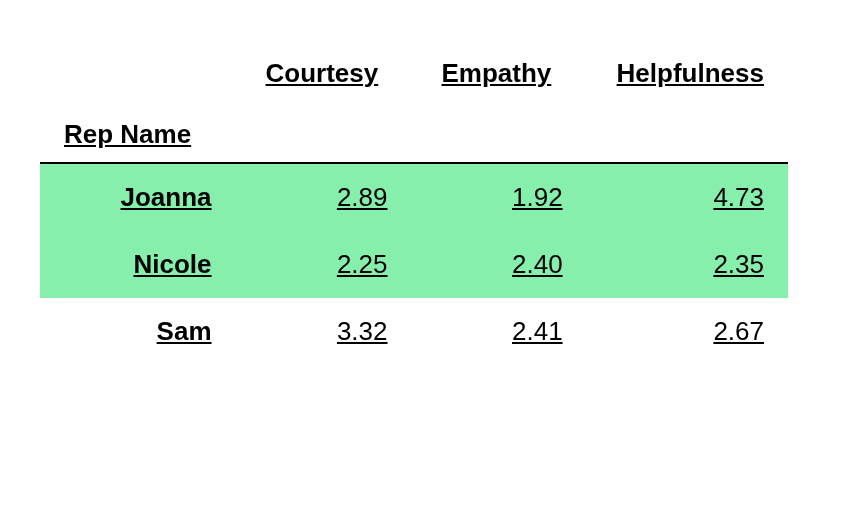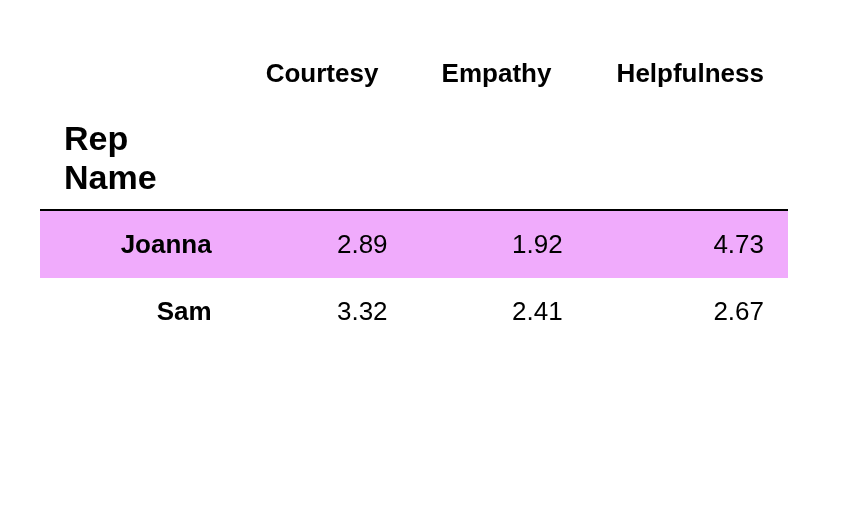--- a/index.html
+++ b/index.html
@@ -16,35 +16,36 @@
     .table-container {
       padding: 40px 60px 40px 40px;
     }
     table {
       border-collapse: collapse;
       width: 100%;
     }
     th, td {
       padding: 0;
       text-align: right;
+      text-decoration: underline;
     }
     .col-headers th {
       font-weight: bold;
       font-size: 26px;
       color: #000;
       padding: 18px 24px 18px 24px;
       text-align: left;
     }
     .col-headers th.metric-col {
       text-align: left;
       padding-left: 30px;
     }
     .row-header-row th {
       font-weight: bold;
-      font-size: 34px;
+      font-size: 26px;
       color: #000;
       text-align: left;
       padding: 12px 24px 12px 24px;
       border-bottom: 2px solid #000;
     }
     .row-header-row th.blank {
       border-bottom: 2px solid #000;
     }
     tbody tr td {
       font-size: 26px;
@@ -52,21 +53,21 @@
       padding: 18px 24px;
     }
     tbody tr th {
       font-weight: bold;
       font-size: 26px;
       color: #000;
       text-align: right;
       padding: 18px 24px;
     }
     tbody tr.stripe {
-      background: #f0abfc;
+      background: #86efac;
     }
     .name-col {
       width: 220px;
     }
     .metric-col {
       width: 180px;
     }
   </style>
 </head>
 <body>
@@ -87,20 +88,26 @@
         <th class="blank metric-col"></th>
       </tr>
     </thead>
     <tbody>
       <tr class="stripe">
         <th class="name-col">Joanna</th>
         <td class="metric-col">2.89</td>
         <td class="metric-col">1.92</td>
         <td class="metric-col">4.73</td>
       </tr>
+      <tr class="stripe">
+        <th class="name-col">Nicole</th>
+        <td class="metric-col">2.25</td>
+        <td class="metric-col">2.40</td>
+        <td class="metric-col">2.35</td>
+      </tr>
       <tr>
         <th class="name-col">Sam</th>
         <td class="metric-col">3.32</td>
         <td class="metric-col">2.41</td>
         <td class="metric-col">2.67</td>
       </tr>
     </tbody>
   </table>
 </div>
 

